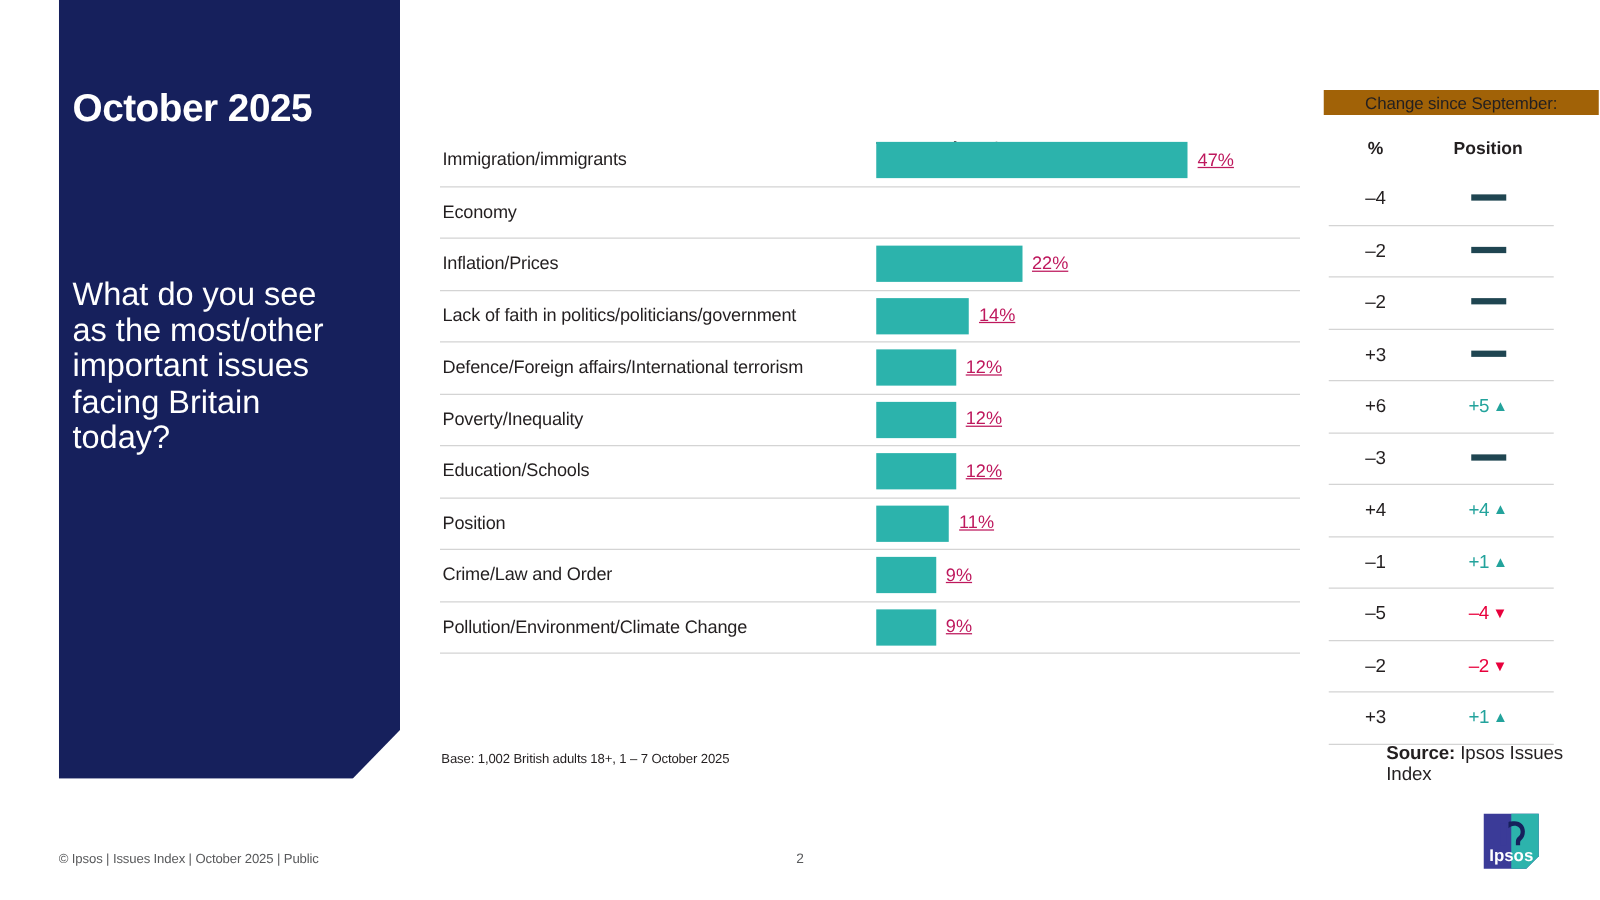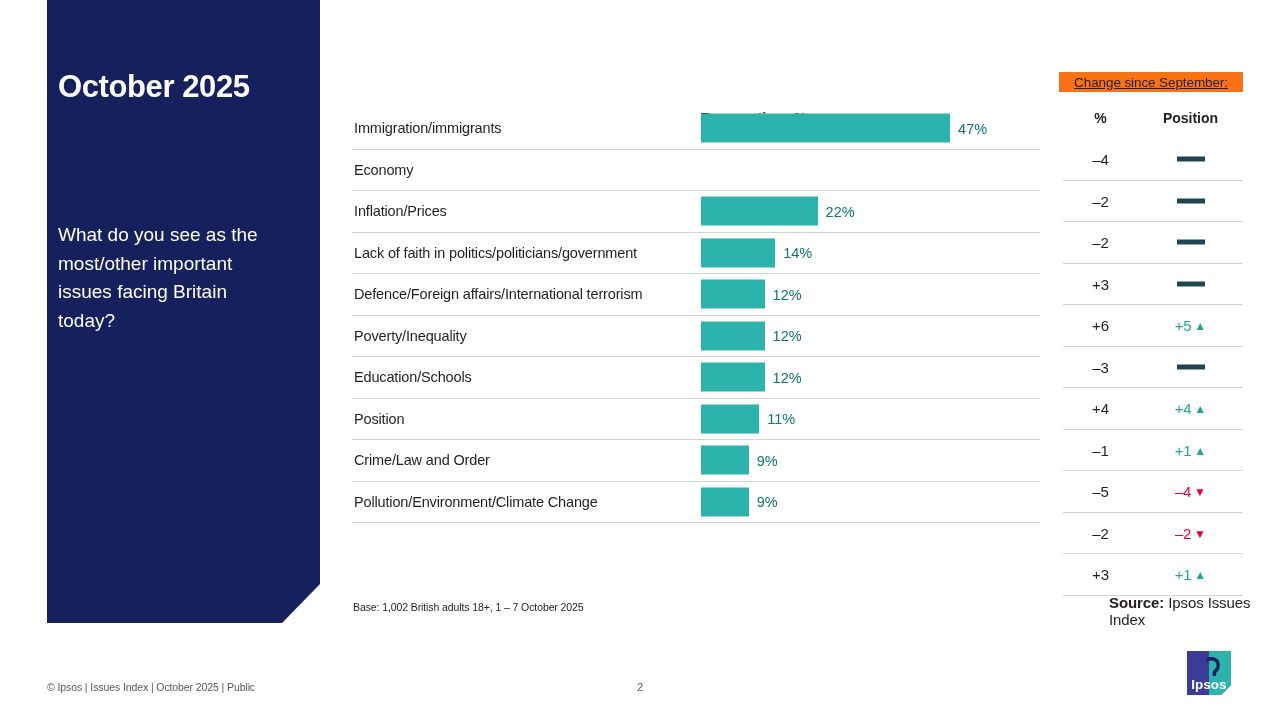--- a/index.html
+++ b/index.html
@@ -37,21 +37,21 @@
     font-weight: bold;
     letter-spacing: -0.4px;
     line-height: 1.1;
   }
   #sidebar-question {
     position: absolute;
     left: 58px;
     top: 221px;
     width: 226px;
     color: #ffffff;
-    font-size: 19px;
+    font-size: 26px;
     line-height: 28.5px;
     font-weight: 400;
   }
 
   
   #chart {
     position: absolute;
     left: 352px;
     top: 108px;
     width: 688px;
@@ -89,39 +89,39 @@
     display: flex;
     align-items: center;
   }
   .row .bar {
     height: 29px;
     background: #2cb3ac;
   }
   .row .val {
     margin-left: 8px;
     font-size: 14.5px;
-    color: #0f766e;
+    color: #be185d;
     white-space: nowrap;
+    text-decoration: underline;
   }
 
   
   #change-badge {
     position: absolute;
     left: 1059px;
     top: 72px;
-    width: 184px;
+    width: 220px;
     height: 20px;
-    background: #f97316;
+    background: #a16207;
     font-size: 13.5px;
     color: #231f20;
     display: flex;
     align-items: center;
     justify-content: center;
     letter-spacing: -0.1px;
-    text-decoration: underline;
   }
   #change-table {
     position: absolute;
     left: 1063px;
     top: 108px;
     width: 180px;
   }
   #change-head {
     position: relative;
     height: 31px;

